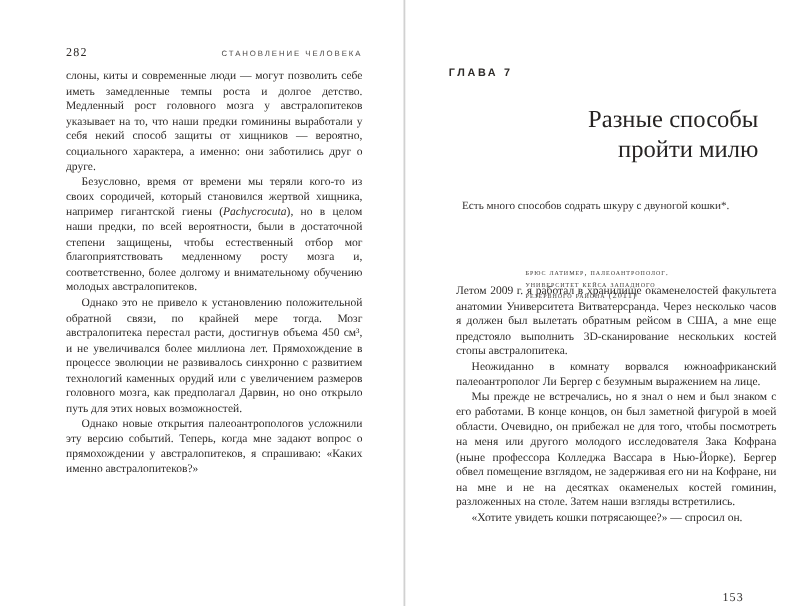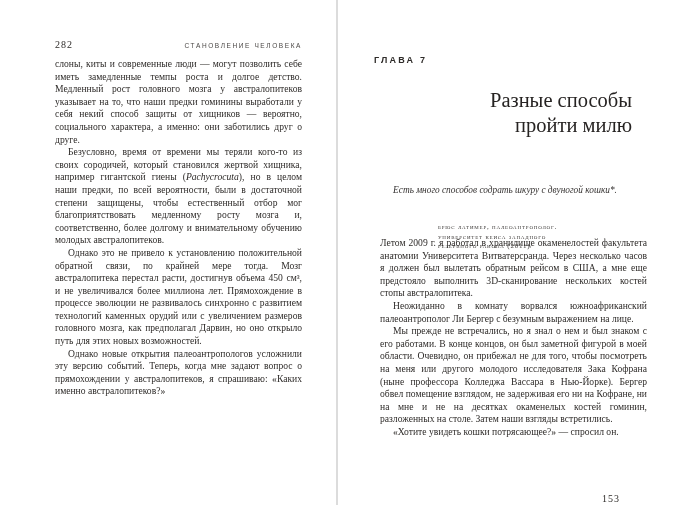--- a/index.html
+++ b/index.html
@@ -58,23 +58,21 @@
   .chapter-title {
     position: absolute;
     left: 368px; top: 88px; width: 264px;
     text-align: right;
     font-family: "Liberation Serif", serif;
     font-size: 20.5px; line-height: 25px;
     color: #262322;
   }
   .epigraph {
     position: absolute;
-    left: 385px; top: 184px; width: 240px;
-    text-align: center;
-    font-style: italic;
+    left: 385px; top: 166px; width: 240px;
     font-size: 9.3px; line-height: 12px;
     color: #343130;
   }
   .epigraph-attrib {
     position: absolute;
     left: 438px; top: 183px; width: 200px;
     text-align: left;
     font-size: 7px; line-height: 9.5px;
     letter-spacing: 0.8px;
     font-variant: small-caps;

